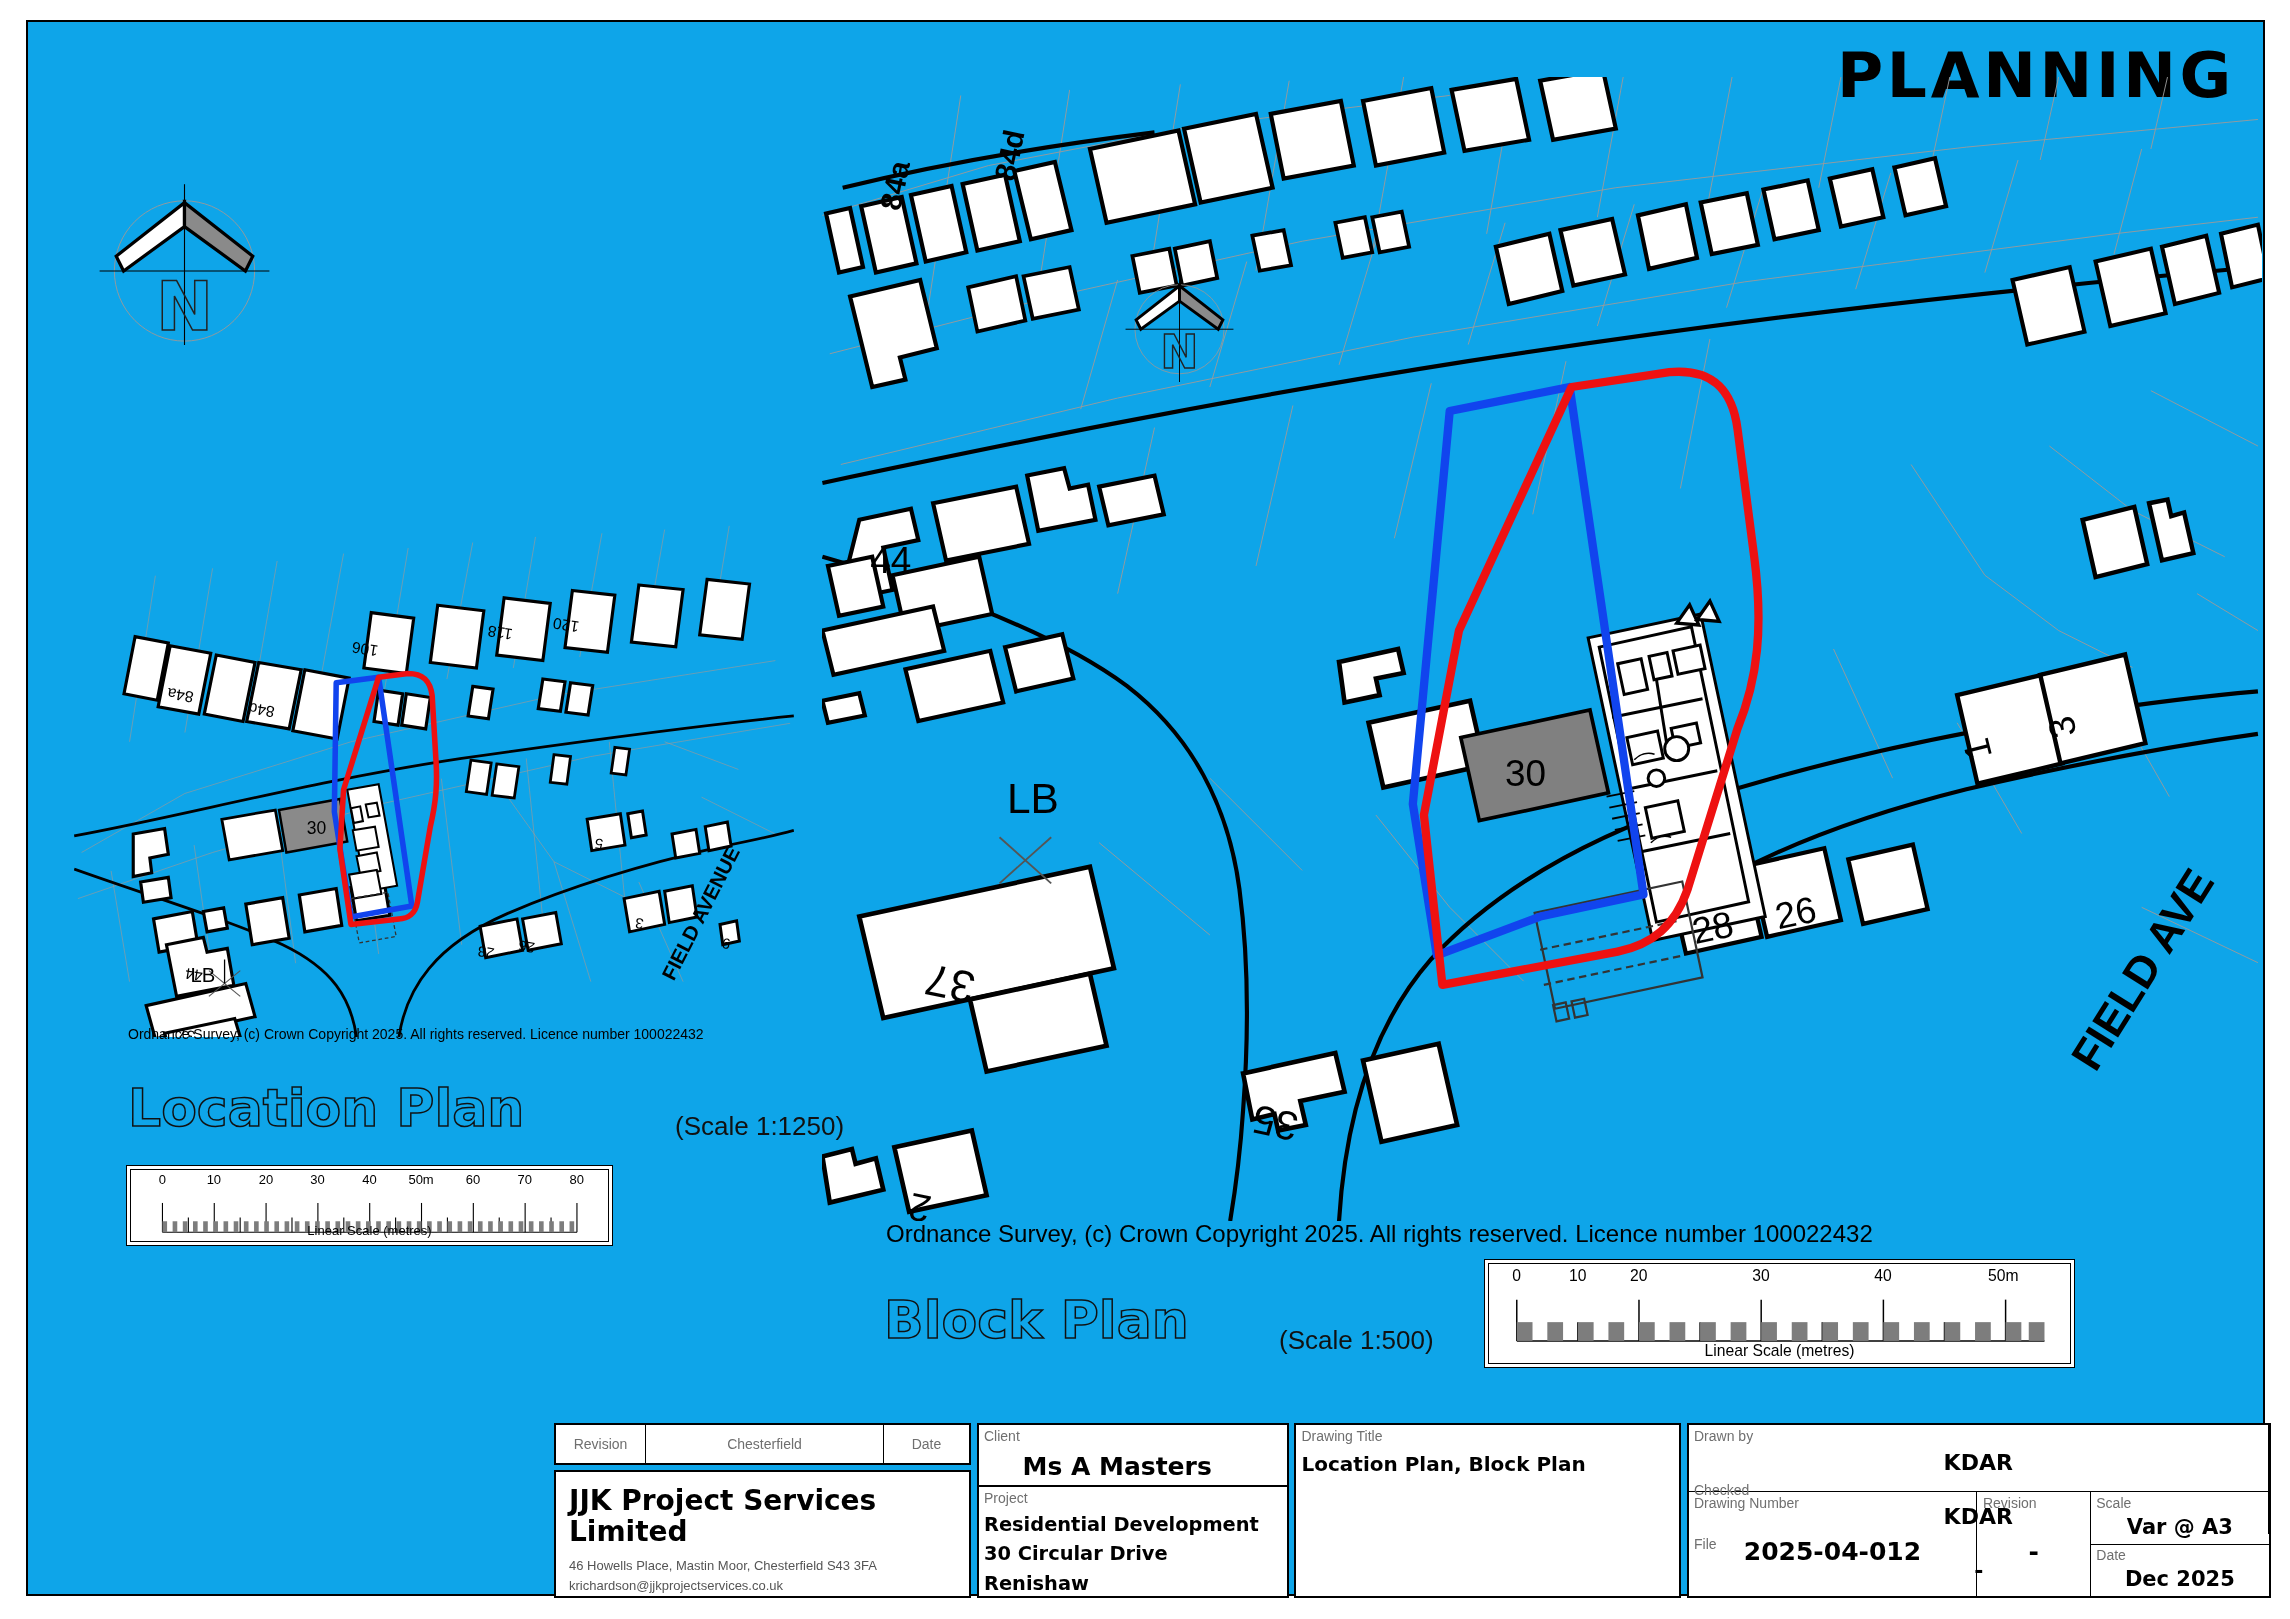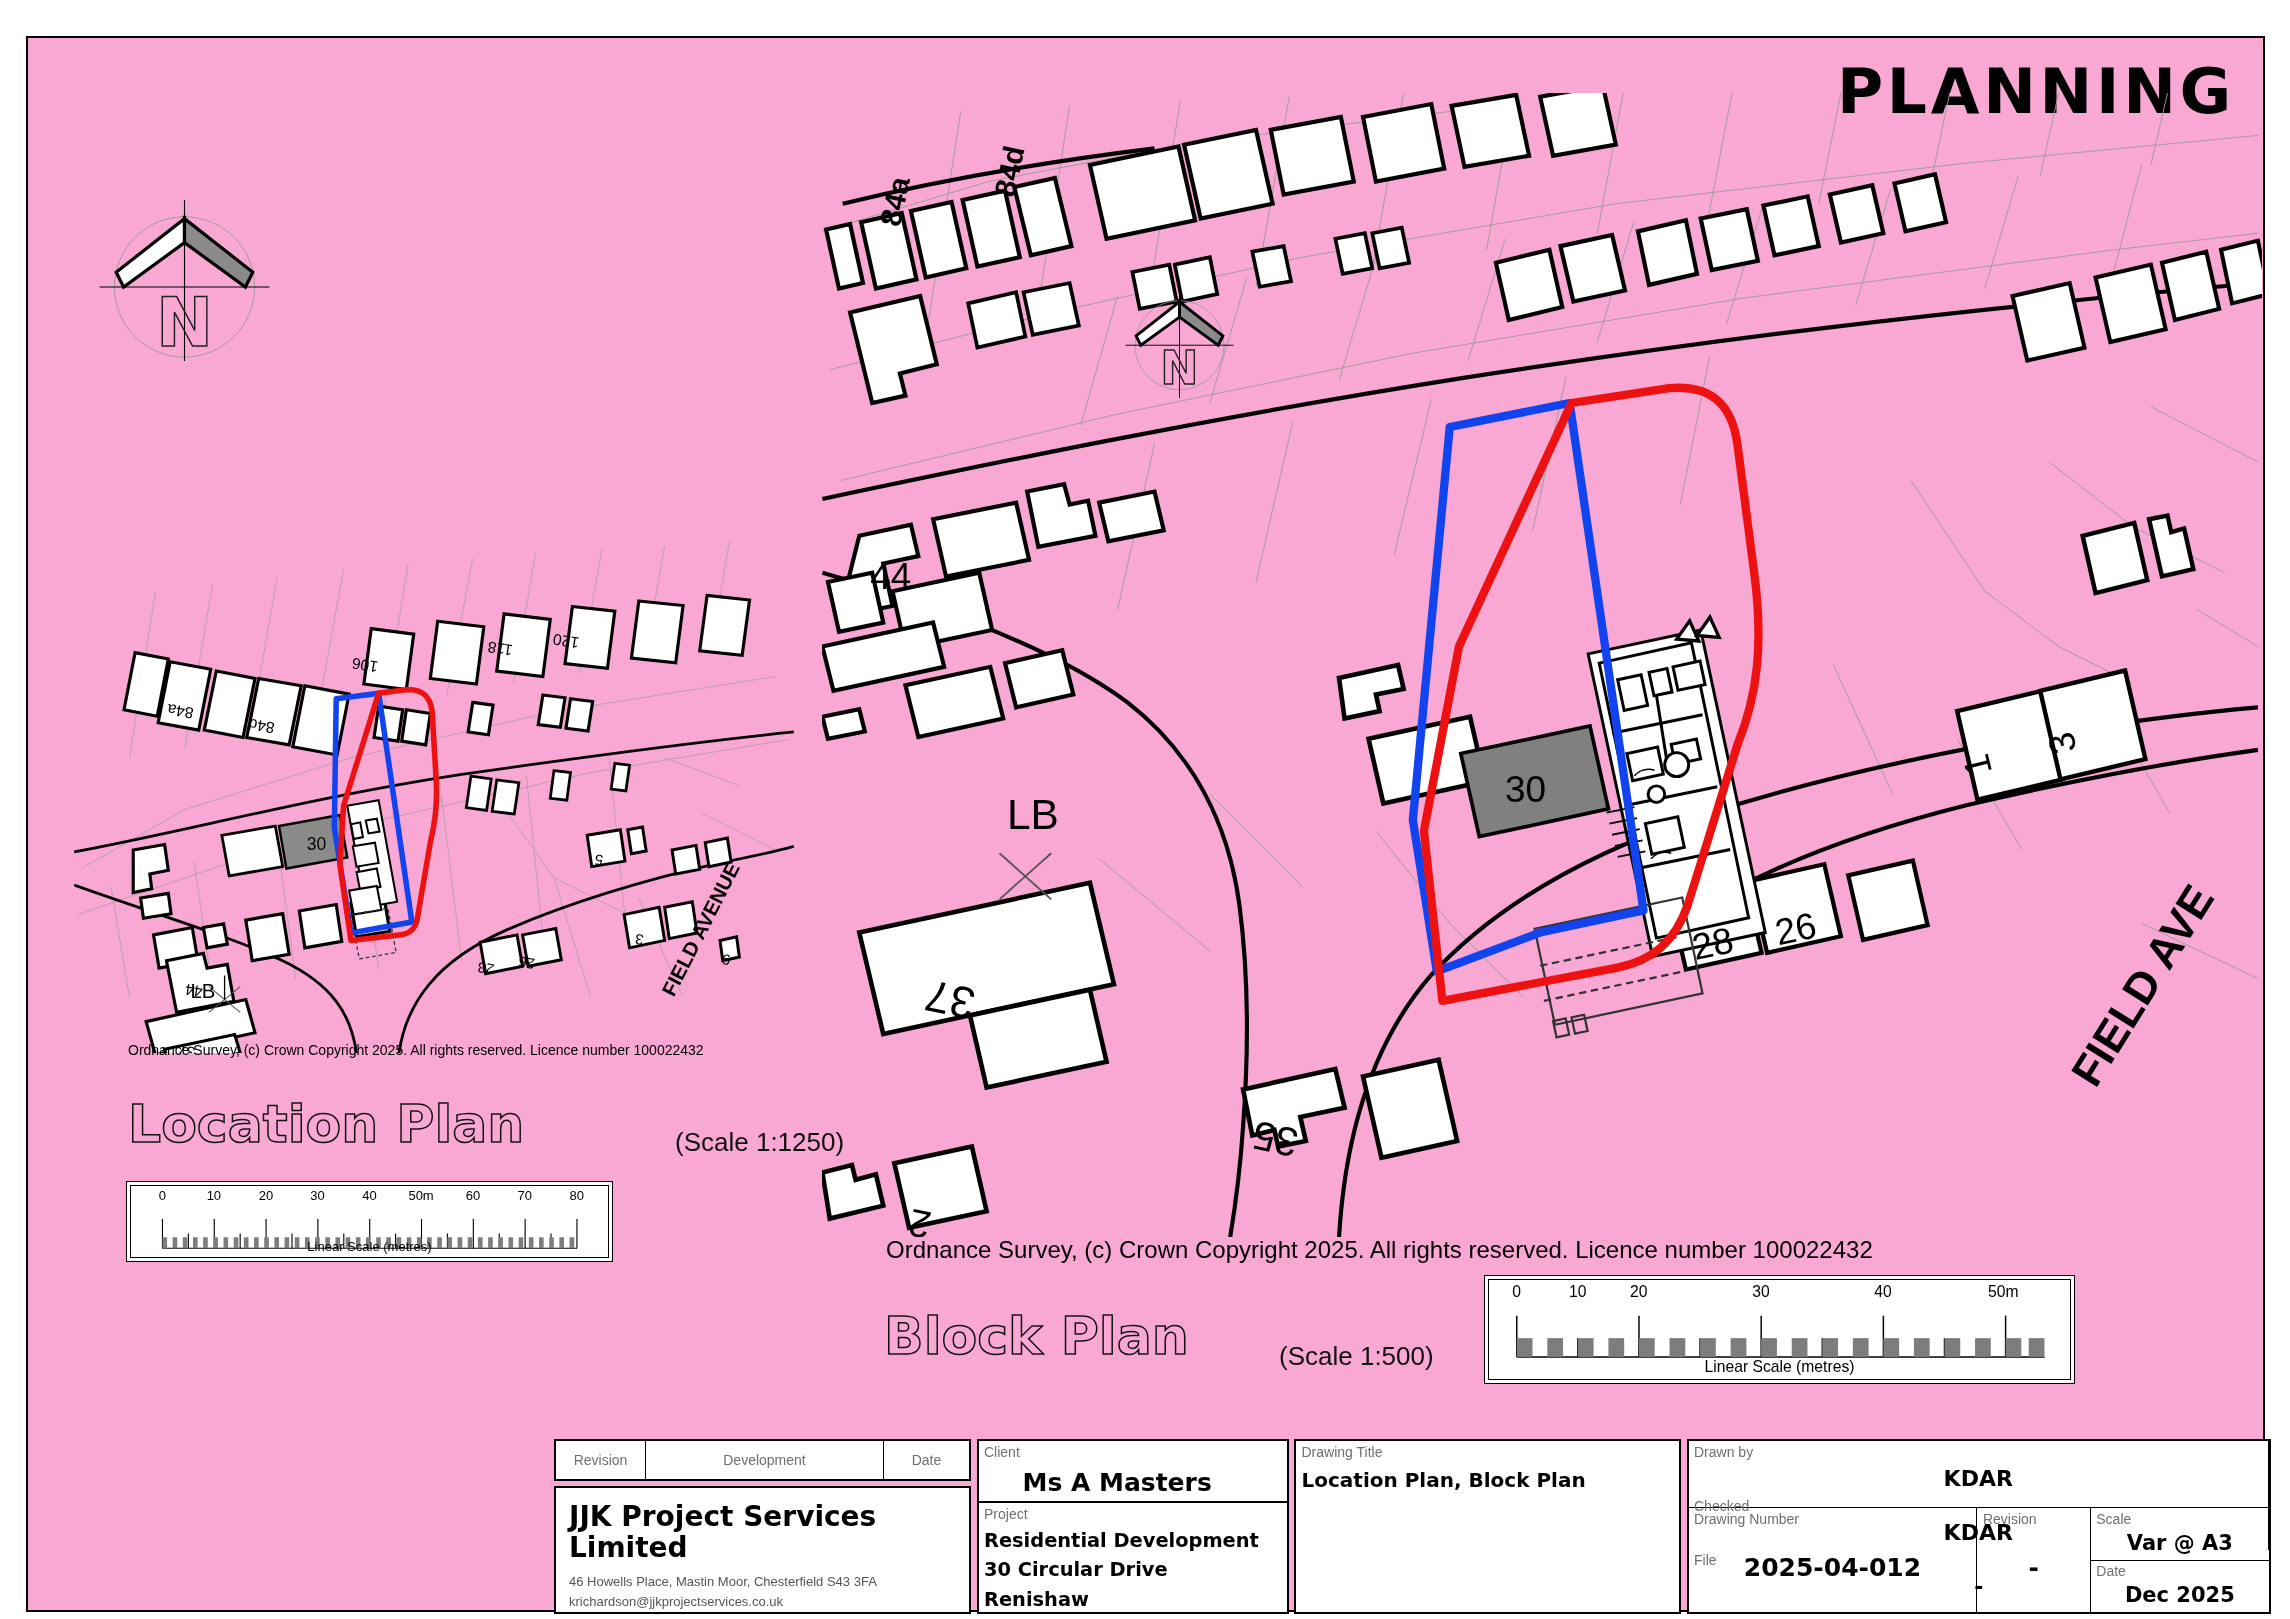--- a/index.html
+++ b/index.html
@@ -3,22 +3,22 @@
 <meta charset="utf-8">
 <title>Planning Drawing</title>
 <style>
   html,body{margin:0;padding:0;background:#fff;}
   body{width:2291px;height:1620px;position:relative;
        font-family:"Liberation Sans", sans-serif;overflow:hidden;}
 
   .sheet{position:absolute;inset:0;background:#fff;}
 
   
-  .frame{position:absolute;left:26px;top:36px;width:2239px;height:1576px;
-         border:2.8px solid #000;box-sizing:border-box;background:#f9a8d4;}
+  .frame{position:absolute;left:26px;top:20px;width:2239px;height:1576px;
+         border:2.8px solid #000;box-sizing:border-box;background:#0ea5e9;}
 
   
   .planning-stamp{position:absolute;right:28px;top:22px;
       font-family:"DejaVu Sans", sans-serif;font-weight:700;
       font-size:63px;letter-spacing:3.7px;color:#000;line-height:1;}
 
   
   .map{position:absolute;overflow:hidden;}
   .map svg{display:block;}
 
@@ -604,21 +604,21 @@
       <div class="sb-caption" style="font-size:15.7px;">Linear Scale (metres)</div>
     </div>
   </div>
 
   <div class="titleblock" style="left:526px;top:1401px;width:1717px;height:175px;">
 
     <div class="tb-col" style="width:417px;">
       <div class="tb-box" style="height:42px;">
         <div class="rev-head">
           <div style="width:89px;">Revision</div>
-          <div style="flex:1;">Development</div>
+          <div style="flex:1;">Chesterfield</div>
           <div style="width:85px;">Date</div>
         </div>
       </div>
       <div class="tb-box" style="flex:1;margin-top:4.6px;">
         <div class="firm-name">JJK Project Services Limited</div>
         <div class="firm-addr">46 Howells Place, Mastin Moor, Chesterfield S43 3FA</div>
         <div class="firm-addr" style="padding-top:1.8px;">krichardson@jjkprojectservices.co.uk</div>
       </div>
     </div>
 

